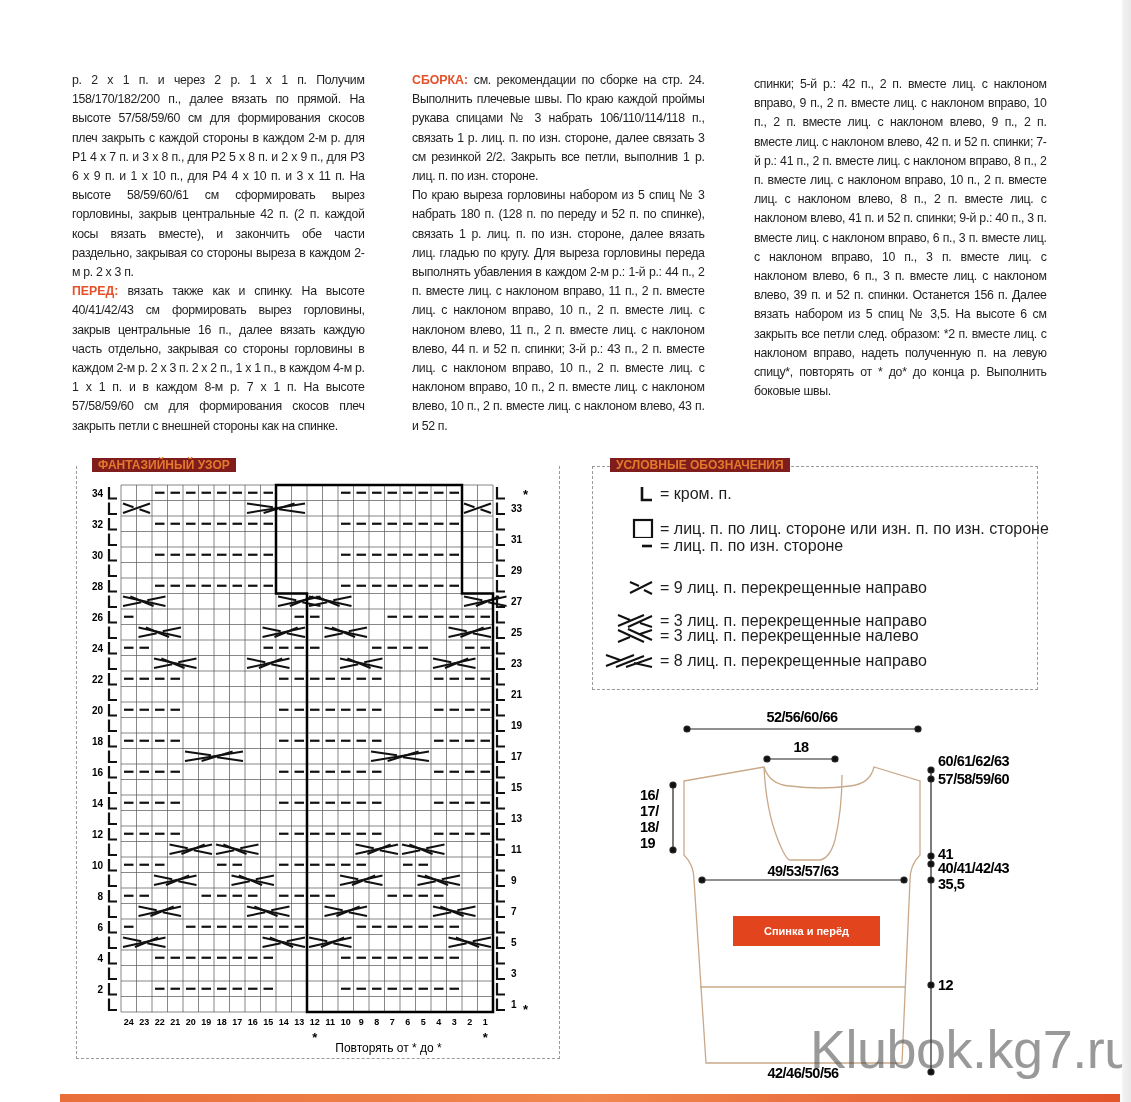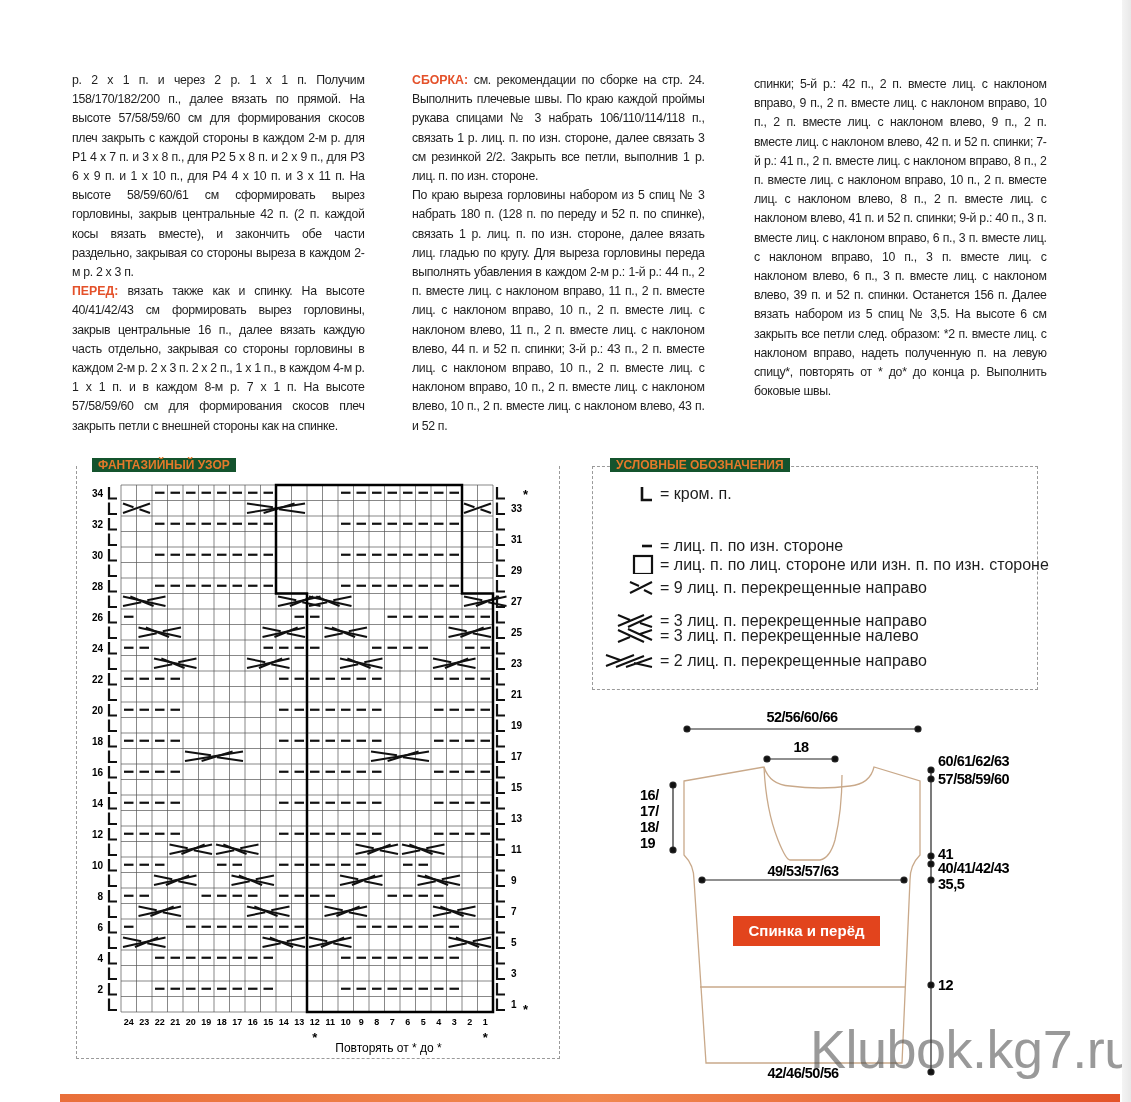--- a/index.html
+++ b/index.html
@@ -8,34 +8,34 @@
   .col { position: absolute; top: 70px; width: 318px; font-family: "Liberation Sans", sans-serif;
          font-size: 13.4px; line-height: 19.2px; letter-spacing: -0.35px; transform: scaleX(0.92); transform-origin: left top;
          text-align: justify; }
   .col p { margin: 0; }
   .hd { color: #e4512a; font-weight: bold; letter-spacing: 0; }
   #col1 { left: 72px; }
   #col2 { left: 412px; }
   #col3 { left: 754px; top: 74px; }
 
   .dashbox { position: absolute; border: 1px dashed #9a9a9a; }
-  .boxtitle { position: absolute; background: #14532d; color: #e4792a; font-weight: bold;
+  .boxtitle { position: absolute; background: #7f1d1d; color: #e4792a; font-weight: bold;
               font-size: 12px; padding: 0 6px; font-family: "Liberation Sans", sans-serif; }
 
   #chart-box { left: 76px; top: 466px; width: 482px; height: 592px; border-top: none; }
   #chart-svg { position: absolute; left: 78px; top: 470px; }
 
   #legend-box { left: 592px; top: 466px; width: 444px; height: 222px; }
   .leg-row { position: absolute; left: 660px; font-size: 16px; height: 20px; line-height: 20px; }
   .leg-sym { position: absolute; right: 100%; margin-right: 6px; top: 0; height: 20px; }
 
   #schema { position: absolute; left: 620px; top: 700px; }
   .dim { font-weight: bold; font-size: 14.5px; letter-spacing: -0.5px; font-family: "Liberation Sans", sans-serif; }
   #badge { position: absolute; left: 733px; top: 916px; width: 147px; height: 30px; background: #e2441d;
-           color: #fff; font-weight: bold; font-size: 15px; line-height: 30px; text-align: center; }
+           color: #fff; font-weight: bold; font-size: 11px; line-height: 30px; text-align: center; }
   #watermark { position: absolute; left: 810px; top: 1018px; font-size: 54px; color: rgba(70,70,70,0.55);
                font-family: "Liberation Sans", sans-serif; letter-spacing: -0.5px; }
   #footer-bar { position: absolute; left: 60px; top: 1094px; width: 1060px; height: 8px;
                 background: linear-gradient(to right, #e96f3a, #f0884f 50%, #e3542a); }
   #right-shadow { position: absolute; left: 1122px; top: 0; width: 9px; height: 1102px; background: linear-gradient(to right,#f4f4f4,#e8e8e8); }
 </style>
 </head>
 <body>
 
 <div class="col" id="col1">
@@ -693,38 +693,38 @@
     </g>
     <path d="M229,542 L229,123.5 L198,123.5 L198,15 L384,15 L384,123.5 L415,123.5 L415,542 Z" stroke="#000" stroke-width="2.5" fill="none"></path>
   </svg>
 
 <div class="dashbox" id="legend-box"></div>
 <div class="boxtitle" style="left:610px;top:458px;">УСЛОВНЫЕ ОБОЗНАЧЕНИЯ</div>
 <div id="legend-rows">
     <div class="leg-row" style="top: 484px;"><svg class="leg-sym" width="64" height="22" style="position: absolute; left: -70px; top: -1px;">
         <path d="M52,4 L52,17 L62,17" stroke="#111" stroke-width="2.6" fill="none"></path>
       </svg><span>= кром. п.</span></div>
-    <div class="leg-row" style="top: 519px; margin-top: 36px;"><svg class="leg-sym" width="64" height="22" style="position: absolute; left: -70px; top: -1px;">
+    <div class="leg-row" style="top: 519px;"><svg class="leg-sym" width="64" height="22" style="position: absolute; left: -70px; top: -1px;">
         <rect x="44" y="2" width="18" height="18" stroke="#111" stroke-width="2.2" fill="none"></rect>
       </svg><span>= лиц. п. по лиц. стороне или изн. п. по изн. стороне</span></div>
     <div class="leg-row" style="top: 536px;"><svg class="leg-sym" width="64" height="22" style="position: absolute; left: -70px; top: -1px;">
         <line x1="52" y1="11" x2="62" y2="11" stroke="#111" stroke-width="2.6"></line>
       </svg><span>= лиц. п. по изн. стороне</span></div>
     <div class="leg-row" style="top: 578px;"><svg class="leg-sym" width="64" height="22" style="position: absolute; left: -70px; top: -1px;">
         <path d="M40,16 L62,5 M40,5 L49,9 M54,13 L62,17" stroke="#111" stroke-width="2" fill="none"></path>
       </svg><span>= 9 лиц. п. перекрещенные направо</span></div>
     <div class="leg-row" style="top: 611px;"><svg class="leg-sym" width="64" height="22" style="position: absolute; left: -70px; top: -1px;">
         <path d="M28,16 L54,5 M38,17 L62,6 M28,5 L40,10 M50,13 L62,17" stroke="#111" stroke-width="2" fill="none"></path>
       </svg><span>= 3 лиц. п. перекрещенные направо</span></div>
     <div class="leg-row" style="top: 626px;"><svg class="leg-sym" width="64" height="22" style="position: absolute; left: -70px; top: -1px;">
         <path d="M28,5 L54,17 M38,4 L62,15 M28,17 L40,12 M50,9 L62,5" stroke="#111" stroke-width="2" fill="none"></path>
       </svg><span>= 3 лиц. п. перекрещенные налево</span></div>
     <div class="leg-row" style="top: 651px;"><svg class="leg-sym" width="64" height="22" style="position: absolute; left: -70px; top: -1px;">
         <path d="M16,16 L44,5 M26,17 L54,6 M16,5 L30,10 M44,13 L62,17 M36,17 L62,8" stroke="#111" stroke-width="2" fill="none"></path>
-      </svg><span>= 2 лиц. п. перекрещенные направо</span></div>
+      </svg><span>= 8 лиц. п. перекрещенные направо</span></div>
   </div>
 
 <svg id="schema" width="420" height="380">
   <g stroke="#c9a98a" stroke-width="1.3" fill="none">
     <path d="M64,81 L144,67 Q150,85 170,86 Q200,90 230,86 Q250,84 254,67 L300,81 L300,155 Q290,165 290,180 L282,363 L86,363 L74,180 Q74,165 64,155 Z"></path>
     <path d="M144,67 Q146,110 158,140 Q166,160 170,160 L200,160 Q210,158 215,140 Q222,110 222,75"></path>
     <line x1="80" y1="287" x2="285" y2="287"></line>
   </g>
   <g stroke="#222" stroke-width="1.2" fill="#111">
     <line x1="67" y1="29" x2="298" y2="29"></line>

